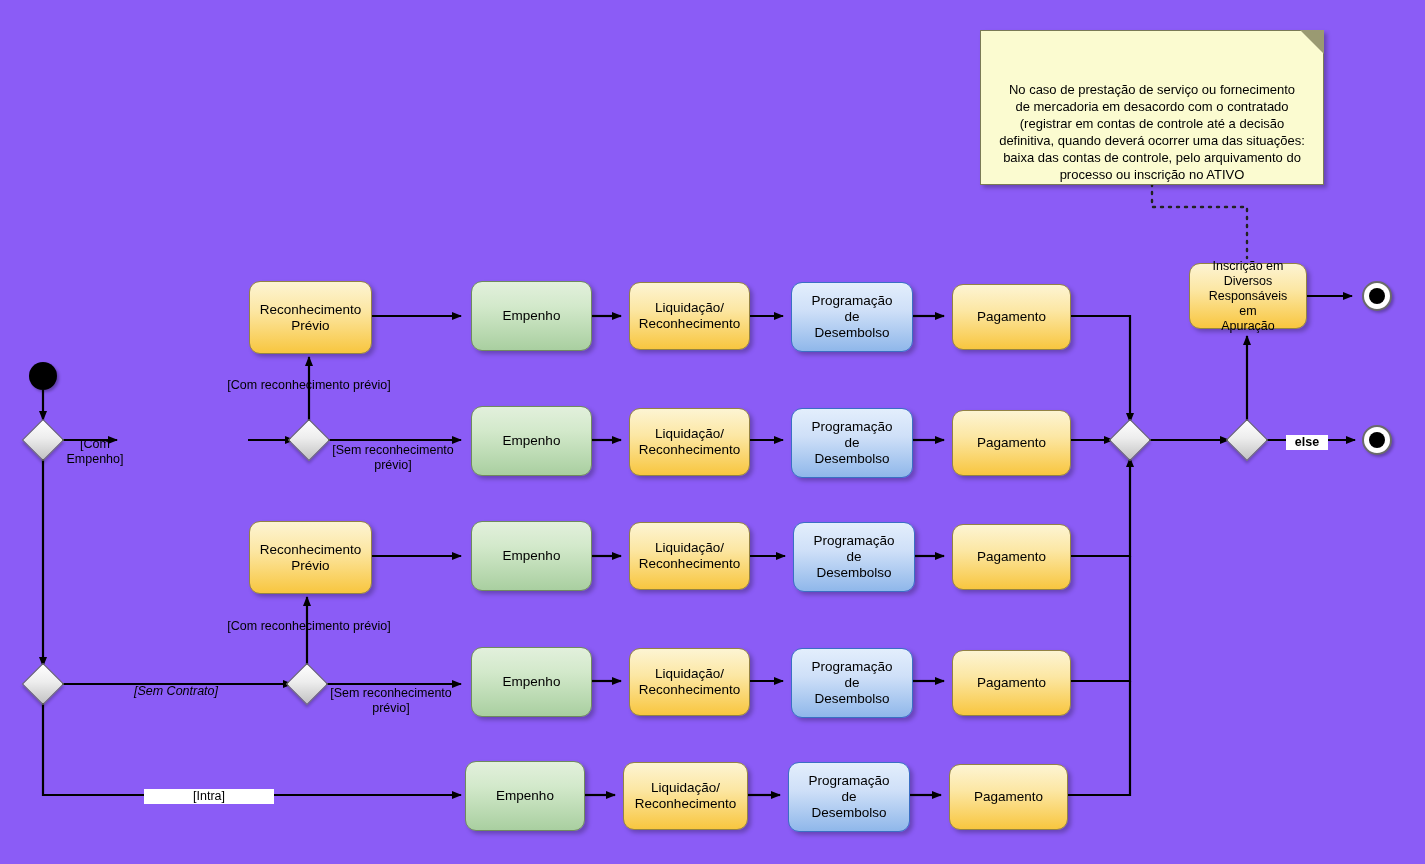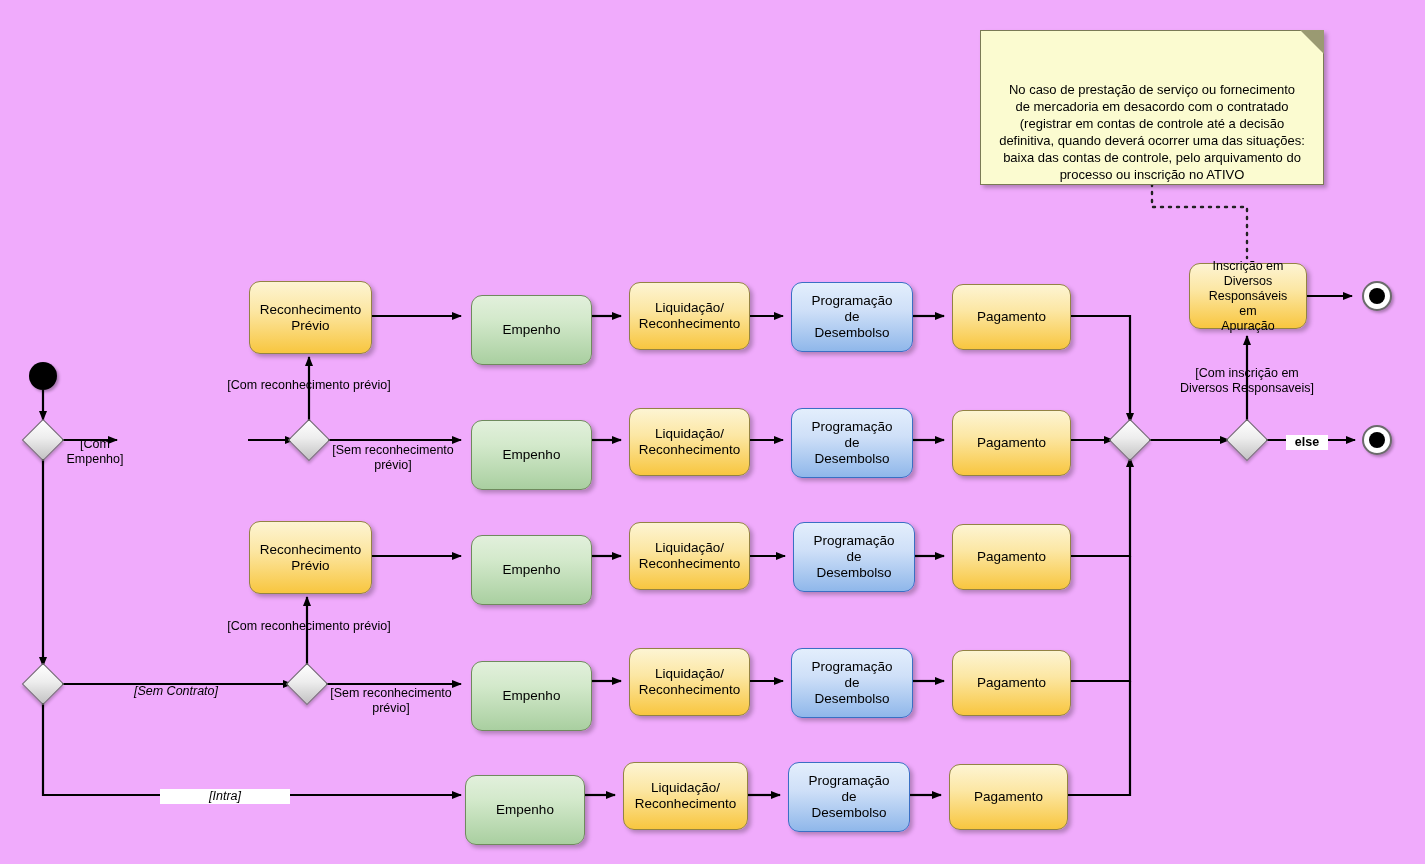--- a/index.html
+++ b/index.html
@@ -8,21 +8,21 @@
     padding: 0;
     background: #ffffff;
   }
   body {
     font-family: "Liberation Sans", sans-serif;
   }
   #canvas {
     position: relative;
     width: 1425px;
     height: 864px;
-    background: #f0abfc;
+    background: #8b5cf6;
     overflow: hidden;
   }
   #wires {
     position: absolute;
     left: 0;
     top: 0;
     width: 1425px;
     height: 864px;
     pointer-events: none;
   }
@@ -37,21 +37,20 @@
     font-size: 13.5px;
     line-height: 16px;
     color: #000000;
     padding: 2px 12px;
     white-space: pre-line;
     box-shadow: 3px 3px 4px rgba(0,0,0,0.25);
   }
   .node.green {
     border: 1.6px solid #6f8a5e;
     background: linear-gradient(to bottom, #e2f0dc 0%, #d3e9cb 35%, #a9cfa0 100%);
-    margin-top: 14px;
   }
   .node.yellow {
     border: 1.6px solid #938344;
     background: linear-gradient(to bottom, #fdf4d3 0%, #fce7a4 40%, #f9c council 100%);
     background: linear-gradient(to bottom, #fdf4d3 0%, #fce7a4 40%, #f8c63f 100%);
   }
   .node.blue {
     border: 1.8px solid #3a6fc4;
     background: linear-gradient(to bottom, #e3eefc 0%, #cfe0f8 40%, #8fb7ea 100%);
   }
@@ -264,24 +263,22 @@
   <div class="node yellow" style="left:949px; top:764px; width:119px; height:66px;">Pagamento</div>
 
   <div class="node yellow" style="left:1189px; top:263px; width:118px; height:66px; font-size:12.5px; line-height:15px;">Inscrição em
 Diversos
 Responsáveis em
 Apuração</div>
 
   <div class="edge-label" style="left:58px; top:437px; width:74px;">[Com
 Empenho]</div>
   <div class="edge-label" style="left:110px; top:684px; width:132px;font-style:italic;">[Sem Contrato]</div>
-  <div class="edge-label" style="left:160px; top:789px; width:130px; background:#ffffff;font-style:italic;">[Intra]</div>
+  <div class="edge-label" style="left:144px; top:789px; width:130px; background:#ffffff;">[Intra]</div>
   <div class="edge-label" style="left:198px; top:378px; width:222px;">[Com reconhecimento prévio]</div>
   <div class="edge-label" style="left:325px; top:443px; width:136px; text-align:center;">[Sem reconhecimento
 prévio]</div>
   <div class="edge-label" style="left:198px; top:619px; width:222px;">[Com reconhecimento prévio]</div>
   <div class="edge-label" style="left:323px; top:686px; width:136px; text-align:center;">[Sem reconhecimento
 prévio]</div>
-  <div class="edge-label" style="left:1163px; top:366px; width:168px;">[Com inscrição em
-Diversos Responsaveis]</div>
   <div class="edge-label" style="left:1286px; top:435px; width:42px; background:#ffffff;font-weight:bold;">else</div>
 
 </div>
 
 </body></html>

